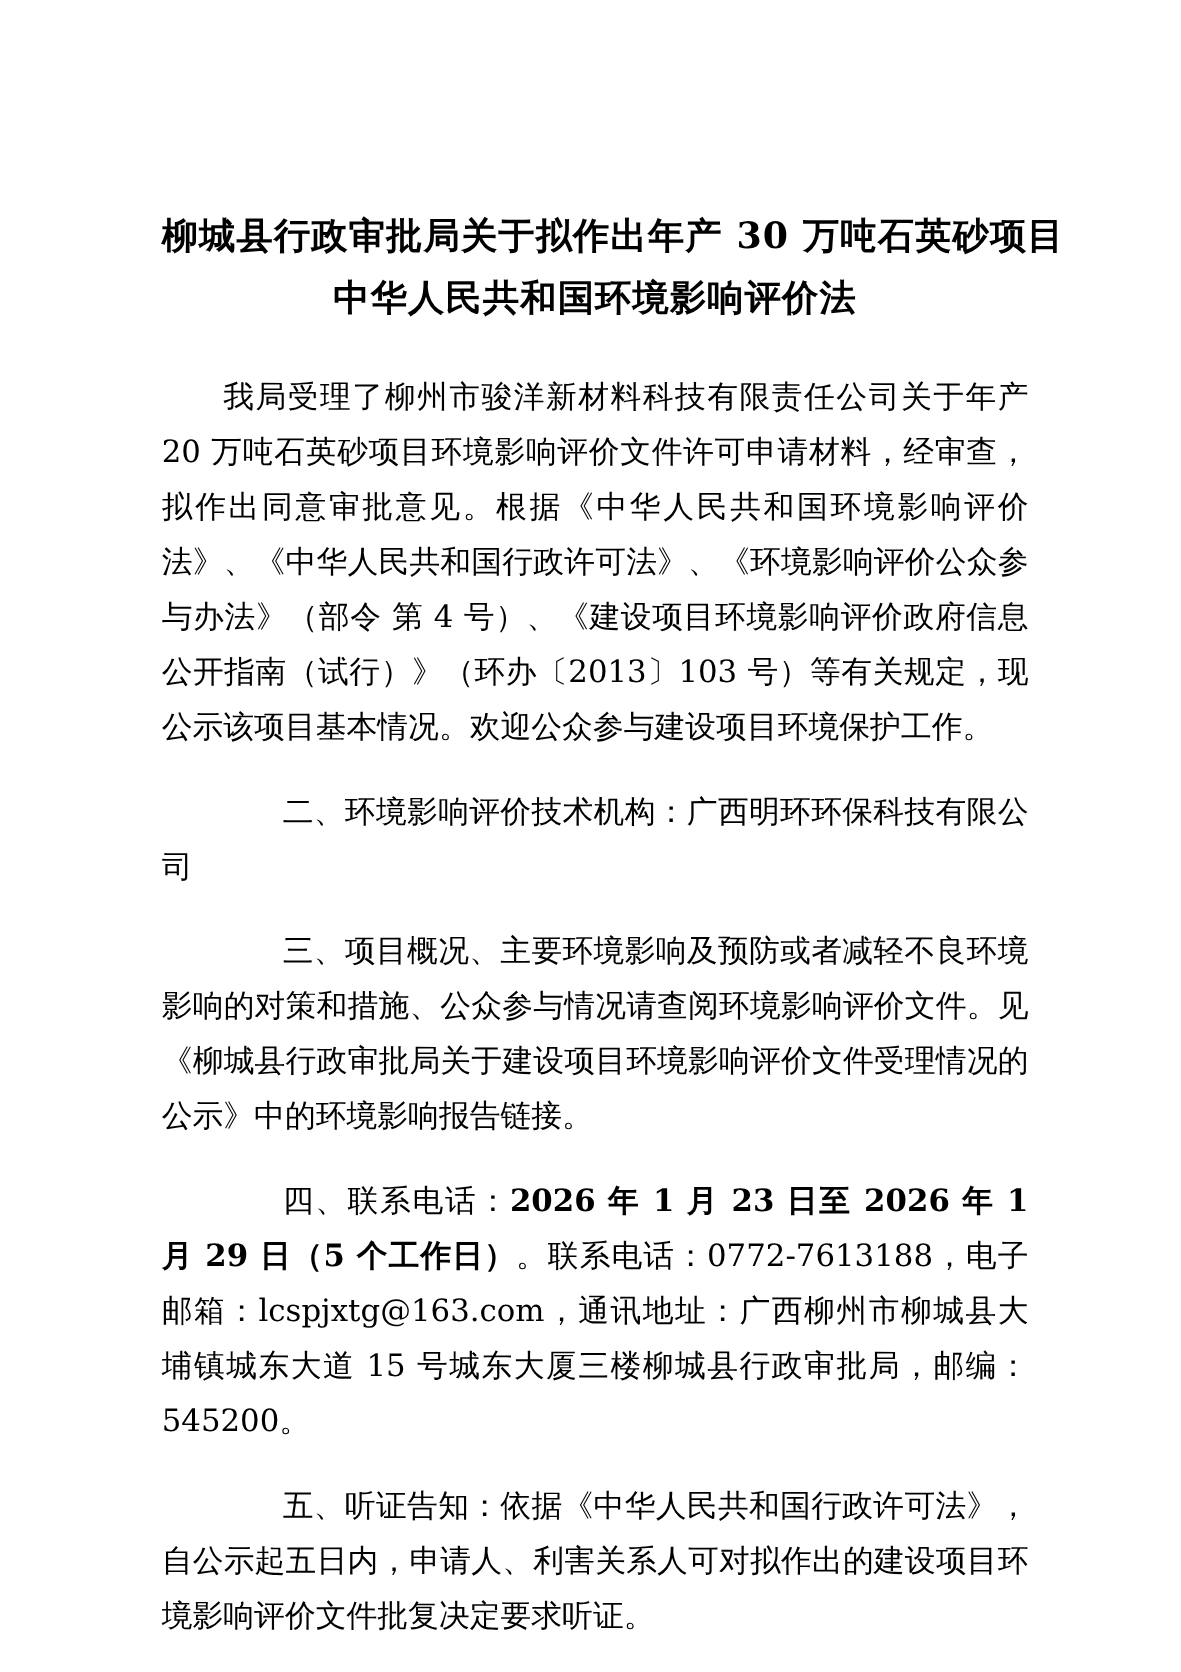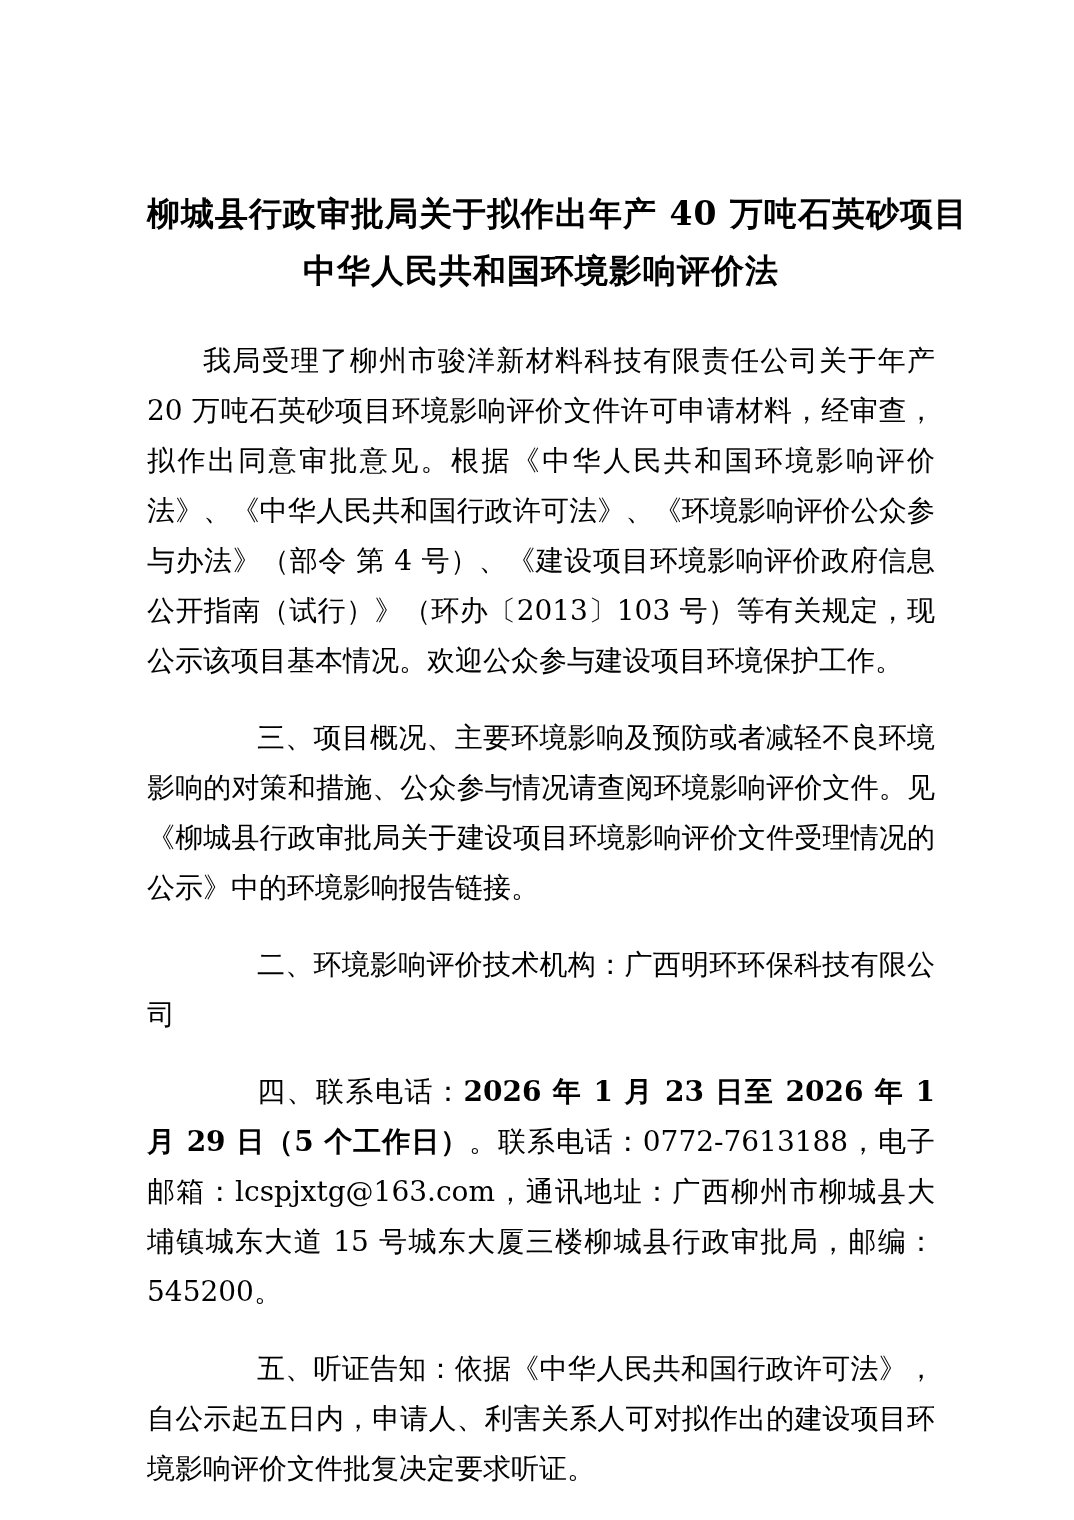--- a/index.html
+++ b/index.html
@@ -55,28 +55,28 @@
     text-underline-offset: 4px;
     cursor: pointer;
   }
 </style>
 </head>
 <body>
 
 <div class="page">
 
   <h1 class="doc-title">
-    <span class="title-line">柳城县行政审批局关于拟作出年产 40 万吨石英砂项目</span>
+    <span class="title-line">柳城县行政审批局关于拟作出年产 30 万吨石英砂项目</span>
     <span class="title-line">中华人民共和国环境影响评价法</span>
   </h1>
 
   <p class="para indent-first">我局受理了柳州市骏洋新材料科技有限责任公司关于年产 20 万吨石英砂项目环境影响评价文件许可申请材料，经审查，拟作出同意审批意见。根据《中华人民共和国环境影响评价法》、《中华人民共和国行政许可法》、《环境影响评价公众参与办法》（部令 第 4 号）、《建设项目环境影响评价政府信息公开指南（试行）》（环办〔2013〕103 号）等有关规定，现公示该项目基本情况。欢迎公众参与建设项目环境保护工作。</p>
 
 
+  <p class="para indent-item">二、环境影响评价技术机构：广西明环环保科技有限公司</p>
+
   <p class="para indent-item">三、项目概况、主要环境影响及预防或者减轻不良环境影响的对策和措施、公众参与情况请查阅环境影响评价文件。见《柳城县行政审批局关于建设项目环境影响评价文件受理情况的公示》中的环境影响报告链接。</p>
-
-  <p class="para indent-item">二、环境影响评价技术机构：广西明环环保科技有限公司</p>
 
   <p class="para indent-item"><span>四、联系电话：</span><span class="bold-range">2026 年 1 月 23 日至 2026 年 1 月 29 日（5 个工作日）</span><span>。</span><span>联系电话：0772-7613188，电子邮箱：</span><a class="email-link">lcspjxtg@163.com</a><span>，通讯地址：广西柳州市柳城县大埔镇城东大道 15 号城东大厦三楼柳城县行政审批局，邮编：545200。</span></p>
 
   <p class="para indent-item">五、听证告知：依据《中华人民共和国行政许可法》，自公示起五日内，申请人、利害关系人可对拟作出的建设项目环境影响评价文件批复决定要求听证。</p>
 
 </div>
 
 </body></html>

